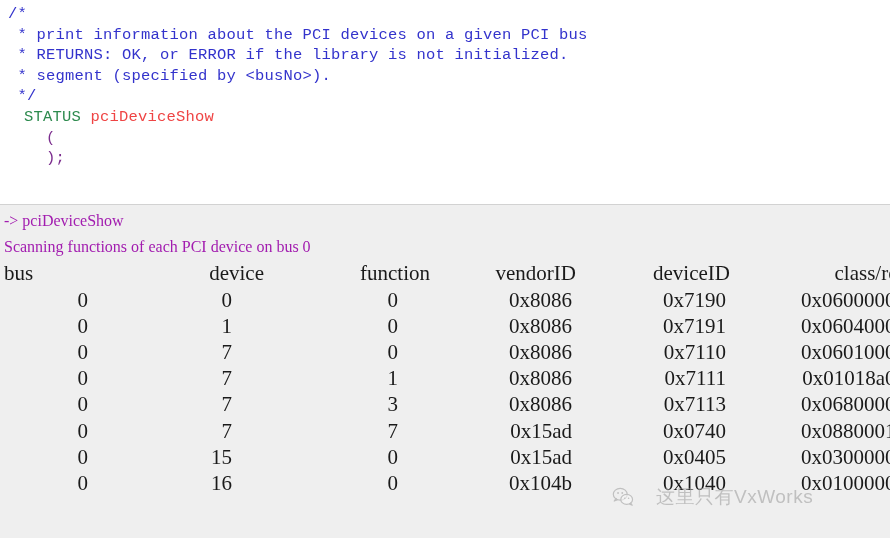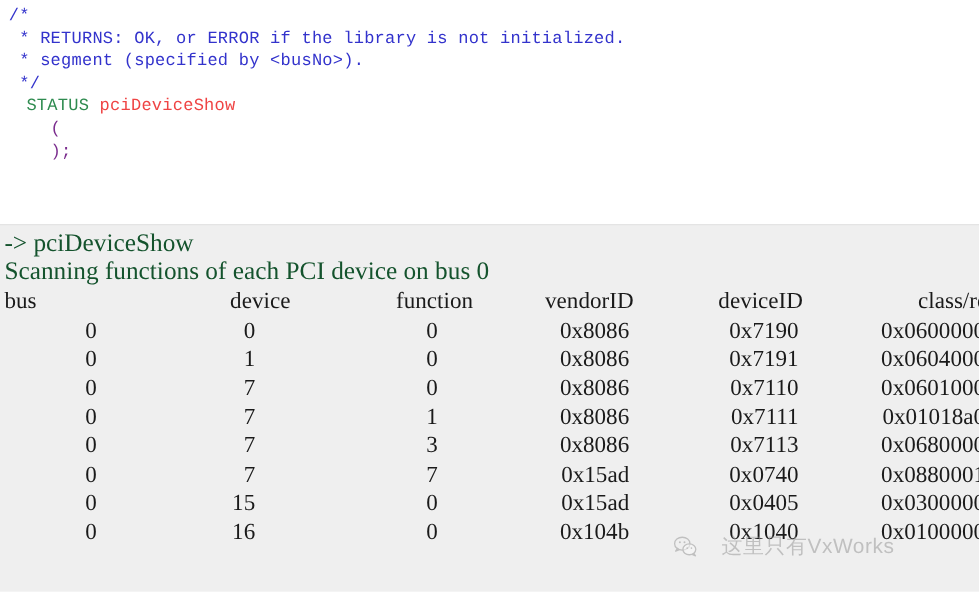--- a/index.html
+++ b/index.html
@@ -53,25 +53,25 @@
     top: 205px;
     width: 890px;
     height: 333px;
     background: #efefef;
     box-sizing: border-box;
     padding: 3px 0 0 4px;
     overflow: hidden;
   }
   .term-line {
     font-family: "Liberation Serif", "DejaVu Serif", serif;
-    font-size: 23px;
+    font-size: 16px;
     line-height: 26.2px;
     height: 26.2px;
     white-space: pre;
-    color: #14532d;
+    color: #a21caf;
   }
 
   
   .term-table {
     border-collapse: collapse;
     table-layout: fixed;
     width: 884px;
     font-family: "Liberation Serif", "DejaVu Serif", serif;
     font-size: 21px;
     color: #1a1a1a;
@@ -131,20 +131,21 @@
   }
 </style>
 </head>
 <body>
 
 <div id="screen">
 
   <div id="code-pane">
     <div id="code-lines">
         <div class="code-line"><span class="tok-comment">/*</span></div>
+        <div class="code-line"><span class="tok-comment"> * print information about the PCI devices on a given PCI bus</span></div>
         <div class="code-line"><span class="tok-comment"> * RETURNS: OK, or ERROR if the library is not initialized.</span></div>
         <div class="code-line"><span class="tok-comment"> * segment (specified by &lt;busNo&gt;).</span></div>
         <div class="code-line"><span class="tok-comment"> */</span></div>
         <div class="code-line"><span class="tok-keyword">STATUS</span><span> </span><span class="tok-ident">pciDeviceShow</span></div>
         <div class="code-line"><span>    </span><span class="tok-punct">(</span></div>
         <div class="code-line"><span>    </span><span class="tok-punct">);</span></div>
       </div>
   </div>
 
   <div id="term-pane">

